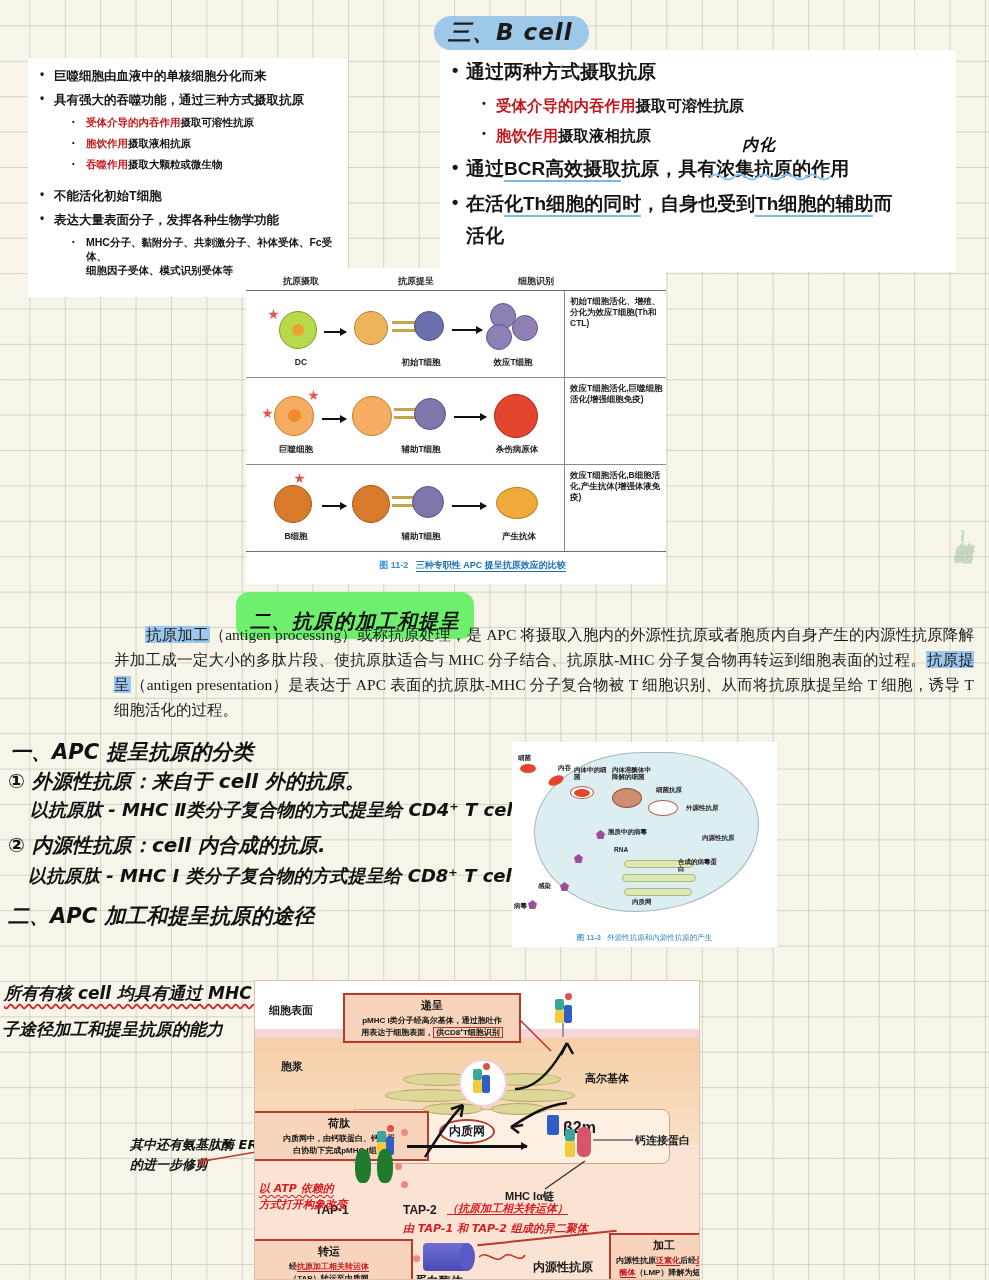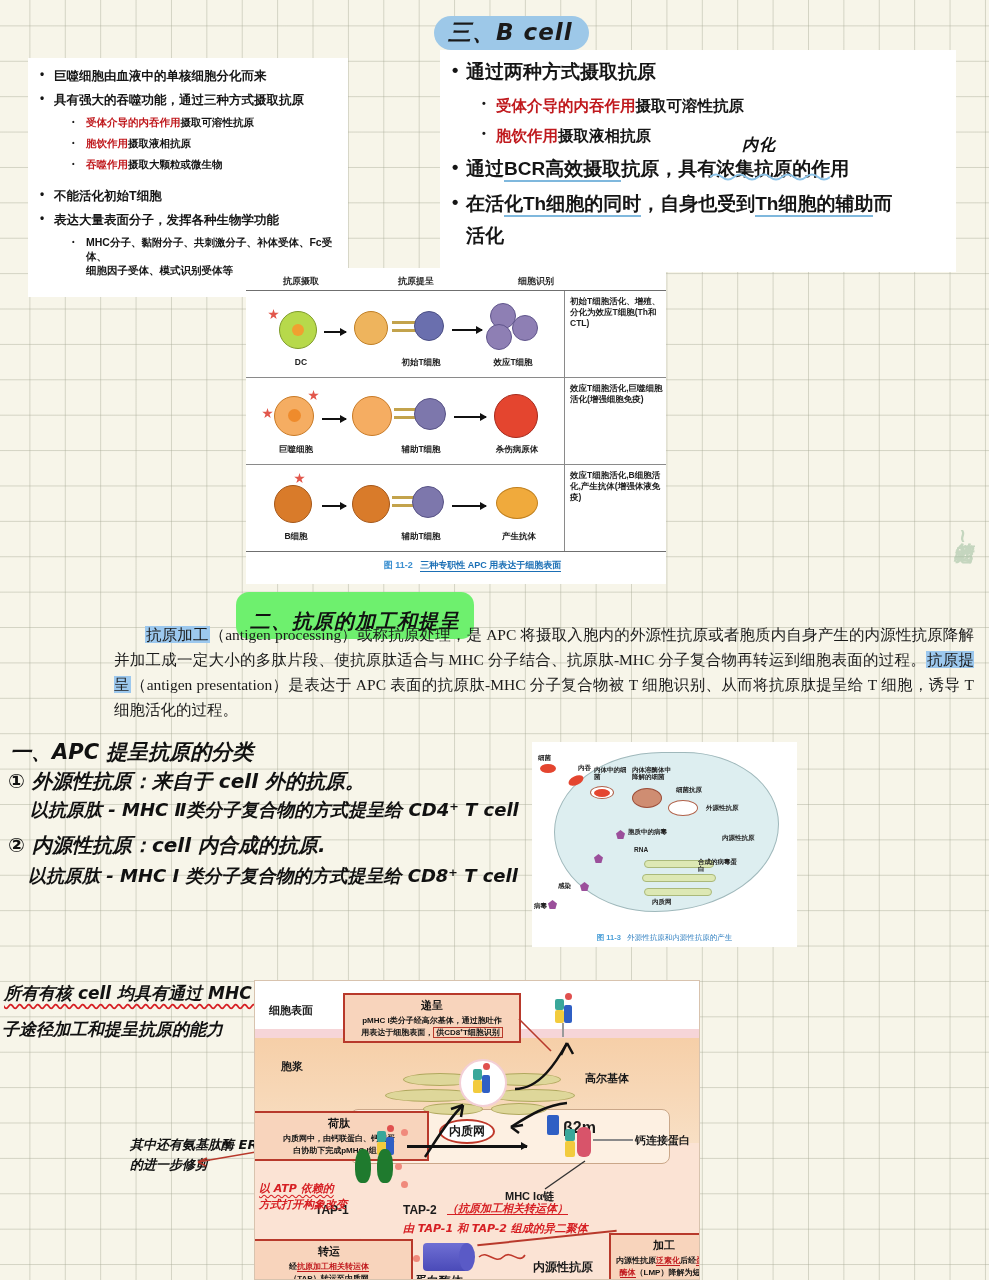--- a/index.html
+++ b/index.html
@@ -148,21 +148,21 @@
     position:absolute;
     font-family:"DejaVu Sans", sans-serif;
     font-weight:700; font-style:italic;
     color:#111; white-space:nowrap;
   }
   .note.red { color:#d61f23; }
   .note.wavy { text-decoration: underline wavy #d61f23; text-underline-offset: 4px; }
 
   
   .fig113 {
-    position:absolute; left:532px; top:742px; width:265px; height:205px;
+    position:absolute; left:512px; top:742px; width:265px; height:205px;
     background:#ffffff;
   }
   .amoeba {
     position:absolute; left:22px; top:10px; width:225px; height:160px;
     background:#ddeef0; border:1.5px solid #9fb8bb;
     border-radius: 48% 42% 55% 45% / 50% 45% 55% 50%;
   }
   .f113-cap { position:absolute; bottom:4px; width:100%; text-align:center; font-size:7.5px; color:#2f7fc0;}
   .f113-cap b { color:#4a9fd8; }
   .lbl { position:absolute; font-size:6.5px; color:#222; font-weight:700; line-height:1.15; }
@@ -331,37 +331,38 @@
             <div class="cl" style="left:140px; top:66px; width:70px;">辅助T细胞</div>
             <div class="cl" style="left:238px; top:66px; width:70px;">产生抗体</div>
           </div>
         </div>
         <div class="f112-desc">效应T细胞活化,B细胞活化,产生抗体(增强体液免疫)</div>
       </div>
     </div>
 
     <div class="f112-cap">
       <i>图 11-2</i>
-      &nbsp;&nbsp;<b>三种专职性 APC 用表达于细胞表面</b>
+      &nbsp;&nbsp;<b>三种专职性 APC 提呈抗原效应的比较</b>
     </div>
   </div>
 
   <div class="green-title hand">二、抗原的加工和提呈</div>
 
   <div class="tb-para">
     <p>
       <span class="hl">抗原加工</span><span>（antigen processing）或称抗原处理，是 APC 将摄取入胞内的外源性抗原或者胞质内自身产生的内源性抗原降解并加工成一定大小的多肽片段、使抗原肽适合与 MHC 分子结合、抗原肽-MHC 分子复合物再转运到细胞表面的过程。</span><span class="hl">抗原提呈</span><span>（antigen presentation）是表达于 APC 表面的抗原肽-MHC 分子复合物被 T 细胞识别、从而将抗原肽提呈给 T 细胞，诱导 T 细胞活化的过程。</span>
     </p>
   </div>
 
   <div class="note" style="left:10px; top:738px; font-size:21px;">一、APC 提呈抗原的分类</div>
   <div class="note" style="left:8px;  top:768px; font-size:20px;">① 外源性抗原：来自于 cell 外的抗原。</div>
   <div class="note" style="left:30px; top:798px; font-size:18px;">以抗原肽 - MHC Ⅱ类分子复合物的方式提呈给 CD4⁺ T cell</div>
   <div class="note" style="left:8px;  top:832px; font-size:20px;">② 内源性抗原：cell 内合成的抗原.</div>
   <div class="note" style="left:28px; top:864px; font-size:18px;">以抗原肽 - MHC Ⅰ 类分子复合物的方式提呈给 CD8⁺ T cell</div>
+  <div class="note" style="left:8px;  top:902px; font-size:21px;">二、APC 加工和提呈抗原的途径</div>
   <div class="note wavy" style="left:4px; top:982px; font-size:17px;">所有有核 cell 均具有通过 MHC Ⅰ 类分</div>
   <div class="note" style="left:2px; top:1018px; font-size:17px;">子途径加工和提呈抗原的能力</div>
 
   <div class="note" style="left:130px; top:1136px; font-size:13px;">其中还有氨基肽酶 ERAP</div>
   <div class="note" style="left:130px; top:1156px; font-size:13px;">的进一步修剪</div>
   <svg width="70" height="20" style="position:absolute; left:190px; top:1148px;">
     <path d="M66 4 L8 14" stroke="#b8392b" stroke-width="1.6" fill="none"></path>
     <path d="M8 14 L17 10 M8 14 L16 18" stroke="#b8392b" stroke-width="1.6" fill="none"></path>
   </svg>
 

